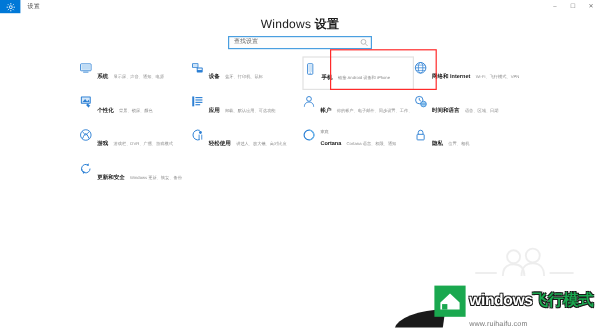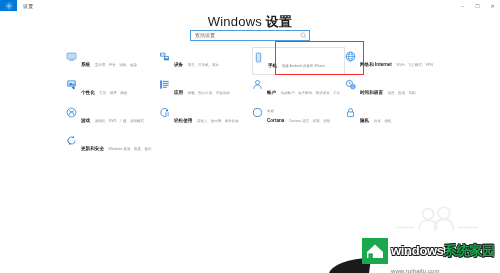--- a/index.html
+++ b/index.html
@@ -43,21 +43,21 @@
     width: 15px; height: 11px;
     display: flex; align-items: center; justify-content: center;
     font-size: 5px; color: #707070;
   }
 
   
   .page-title {
     position: absolute; left: 0; top: 13px;
     width: 500px;
     text-align: center;
-    font-size: 13px;
+    font-size: 10px;
     color: #1b1b1b;
     letter-spacing: .2px;
   }
   .page-title b { font-weight: 700; }
 
   .search-wrap {
     position: absolute; left: 190px; top: 30px;
     width: 120px; height: 11px;
   }
   .search-box {
@@ -439,18 +439,18 @@
 
   <div class="logo-swoosh"></div>
   <div class="logo-wm">
     <span class="logo-mark">
       <svg width="18" height="16" viewBox="0 0 18 16">
         <path d="M1 9 L9 1.6 L17 9 L17 15 L1 15 Z" fill="#ffffff"></path>
         <rect x="2.4" y="10.4" width="4.4" height="4.6" fill="#1aa84f"></rect>
       </svg>
     </span>
     <span class="logo-txt">
-      <span class="logo-line1"><span>windows</span><span class="cn">系统家园</span></span>
+      <span class="logo-line1"><span>windows</span><span class="cn">飞行模式</span></span>
       <span class="logo-line2">www.ruihaifu.com</span>
     </span>
   </div>
 
 </div>
 
 </body></html>

